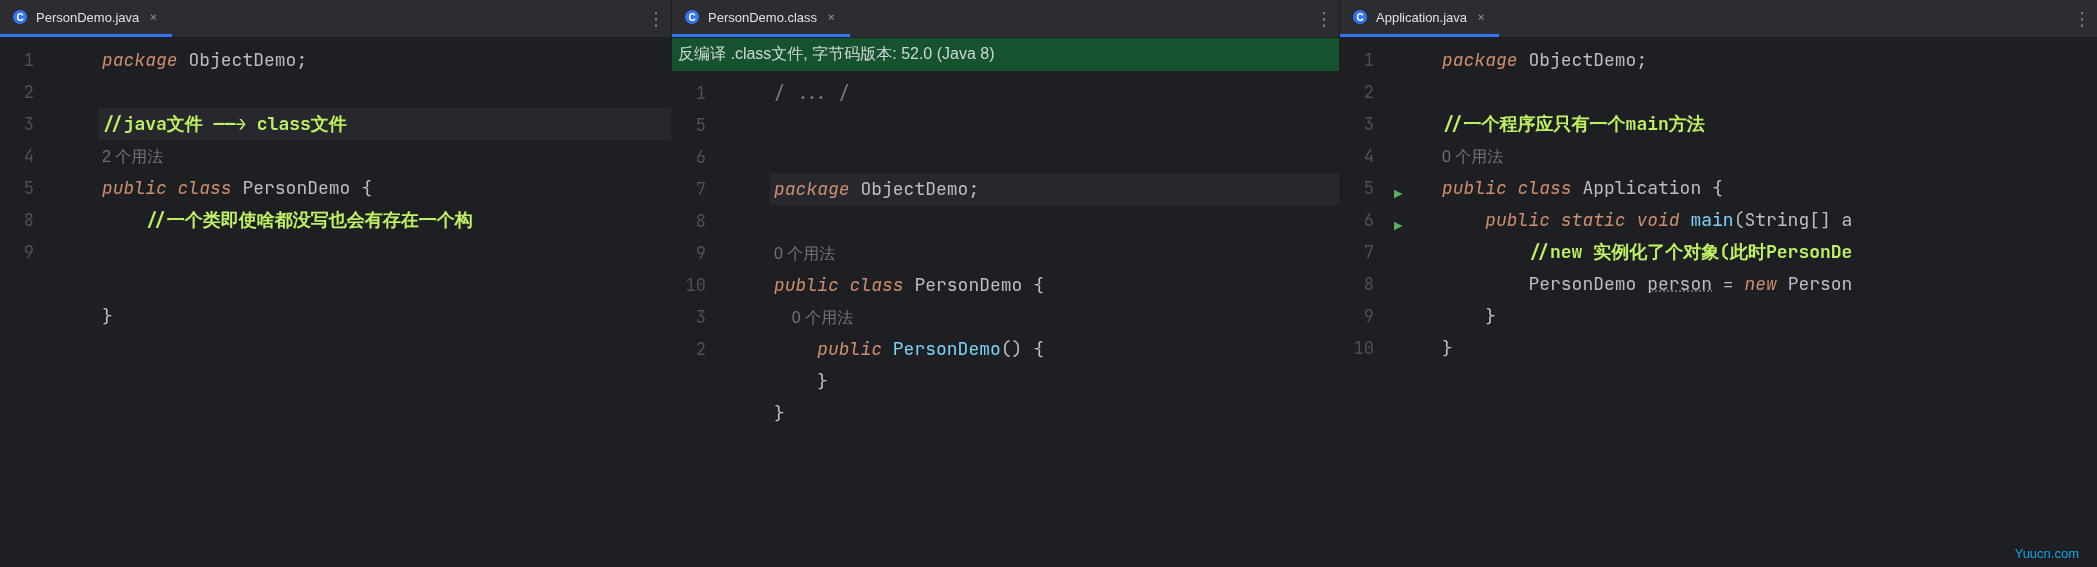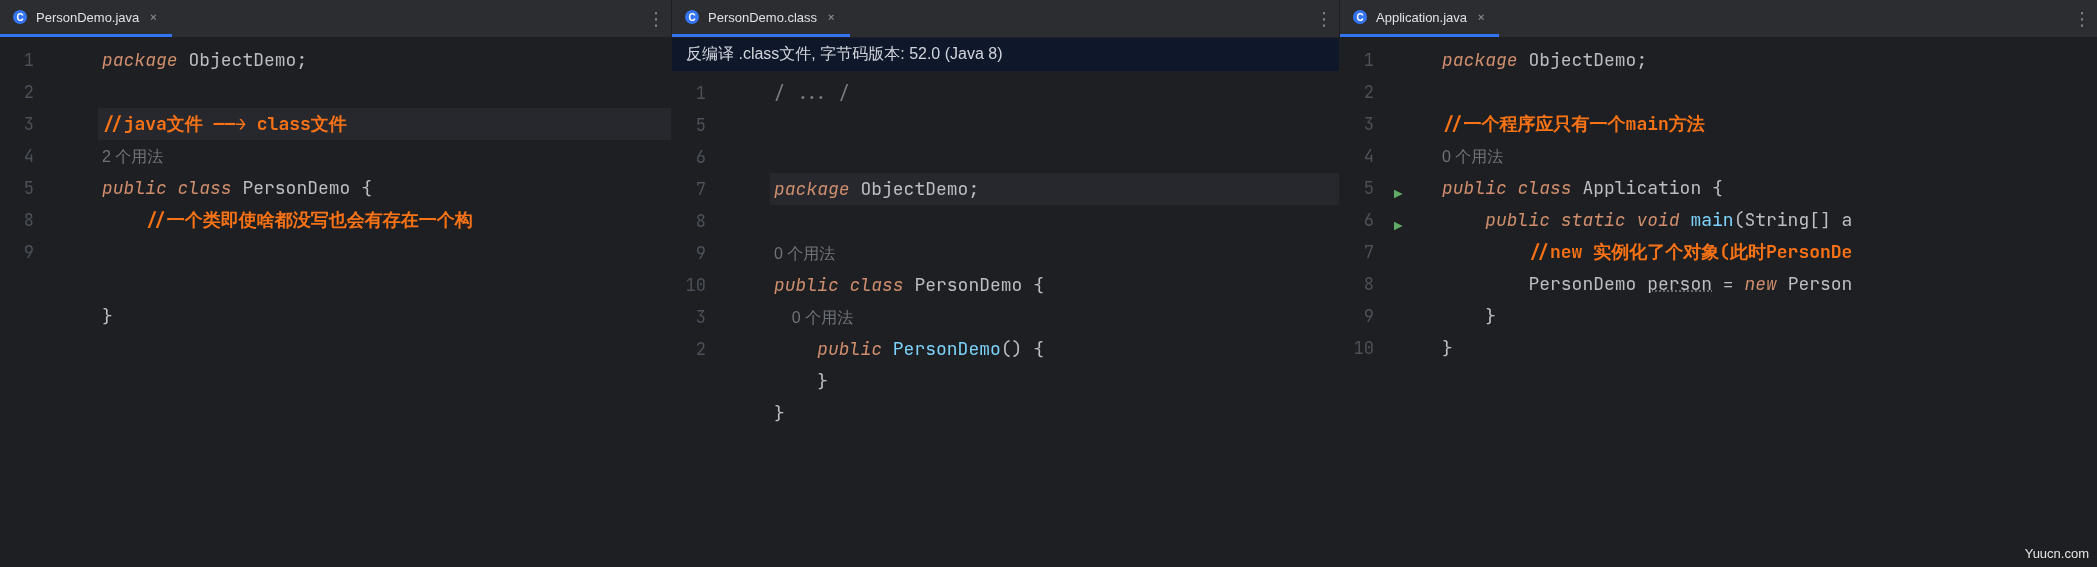--- a/index.html
+++ b/index.html
@@ -62,23 +62,23 @@
     }
     .tab-more {
       position: absolute;
       right: 8px;
       color: #8c8c8c;
       cursor: pointer;
       font-size: 18px;
       letter-spacing: -2px;
     }
     .info-bar {
-      background: #0f172a;
+      background: #14532d;
       color: #d1d5db;
-      padding: 6px 14px;
+      padding: 6px 6px;
       font-size: 16px;
       font-family: -apple-system, "Segoe UI", sans-serif;
     }
     .editor {
       flex: 1;
       display: flex;
       background: #1e1f22;
       overflow: hidden;
       position: relative;
     }
@@ -117,43 +117,43 @@
       padding: 6px 0;
       line-height: 32px;
       white-space: pre;
       position: relative;
       overflow: hidden;
     }
     .line { height: 32px; padding-left: 4px; }
     .line.hl { background: #26282e; }
     .kw { color: #cf8e6d; font-style: italic; }
     .comment { color: #7a7e85; }
-    .comment-bold { color: #f97316; font-weight: bold; }
+    .comment-bold { color: #bef264; font-weight: bold; }
     .cls { color: #bcbec4; text-align: center; }
     .method { color: #7dd3fc; }
     .hint { color: #6f737a; font-size: 16px; font-family: Liberation Sans, sans-serif; }
     .var-u { color: #bcbec4; text-decoration: underline dotted #6f737a; }
     .overlay-check {
       position: absolute;
       top: 44px;
       right: 8px;
       color: #5fad65;
       font-size: 18px;
     }
     .overlay-warn {
       position: absolute;
       top: 44px;
       right: 8px;
       font-size: 18px;
     }
     .watermark {
       position: absolute;
-      right: 8px;
+      right: 18px;
       bottom: 6px;
-      color: #e5e5e5;
+      color: #0ea5e9;
       font-size: 13px;
       font-family: sans-serif;
     }
   </style>
 </head>
 <body>
 
 <div class="pane" style="width: 672px;">
     <div class="tab-bar">
       <div class="tab active">

